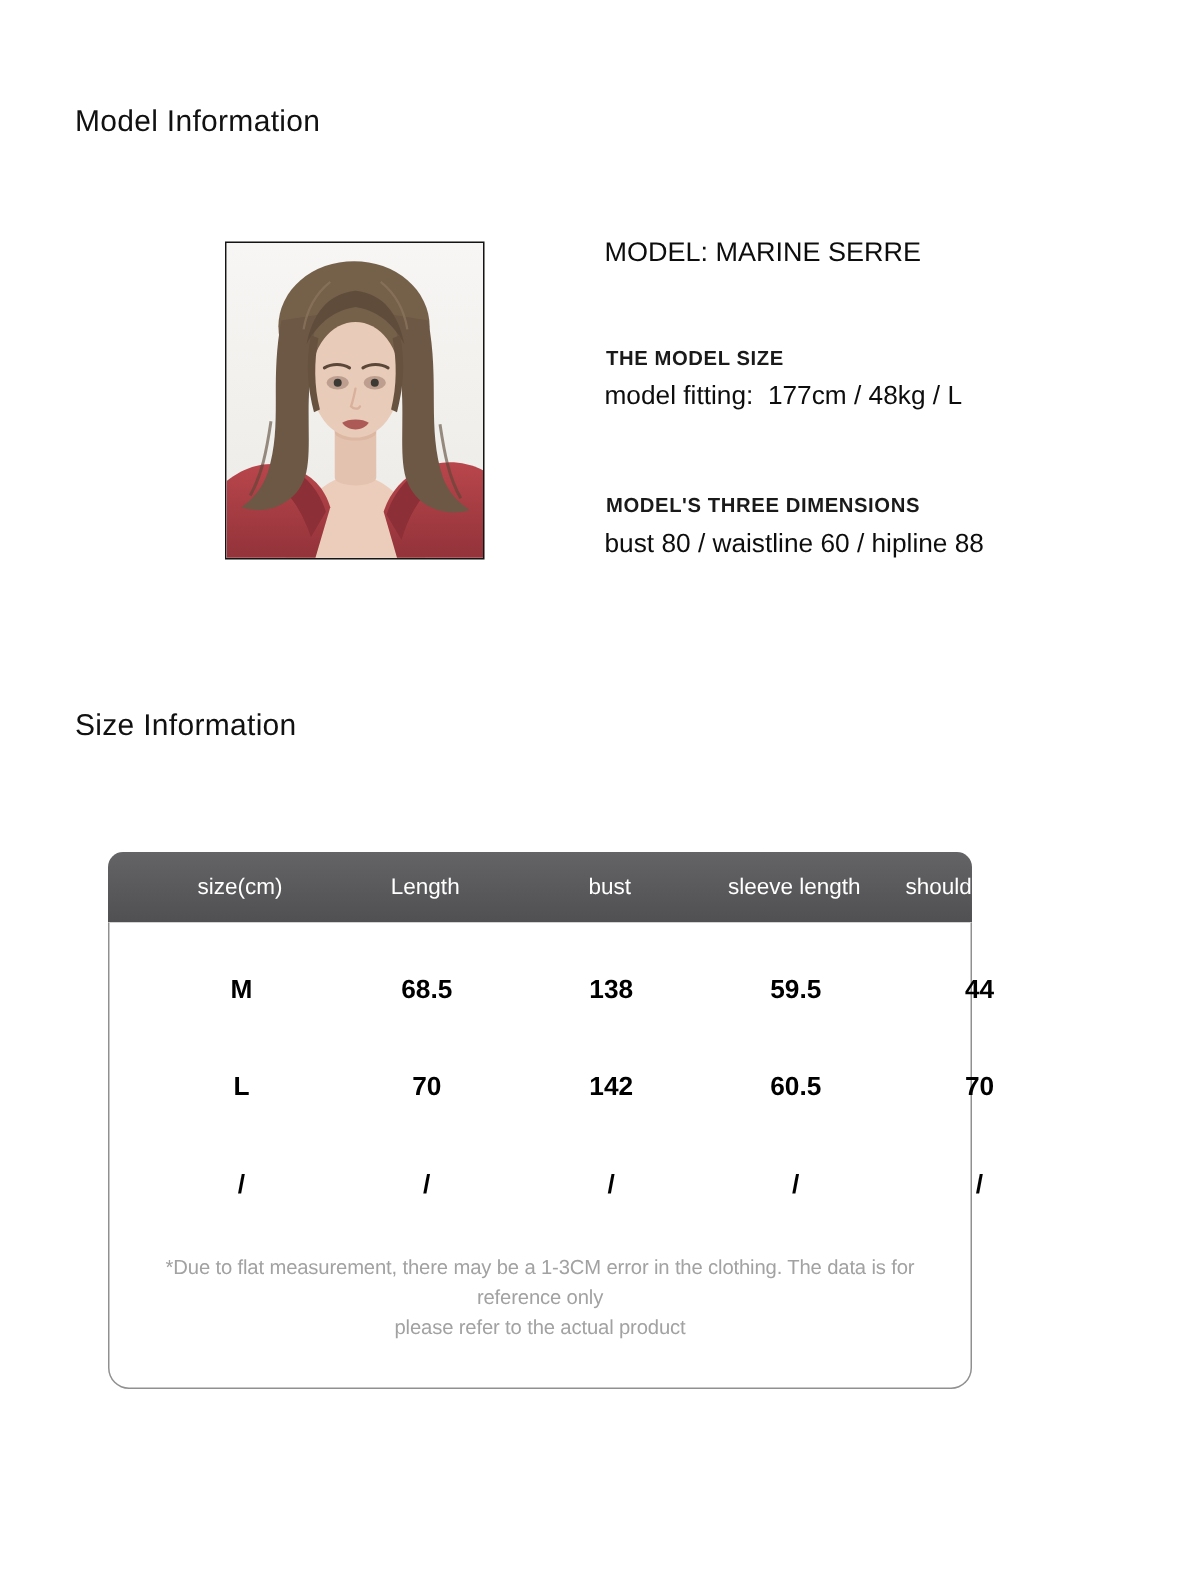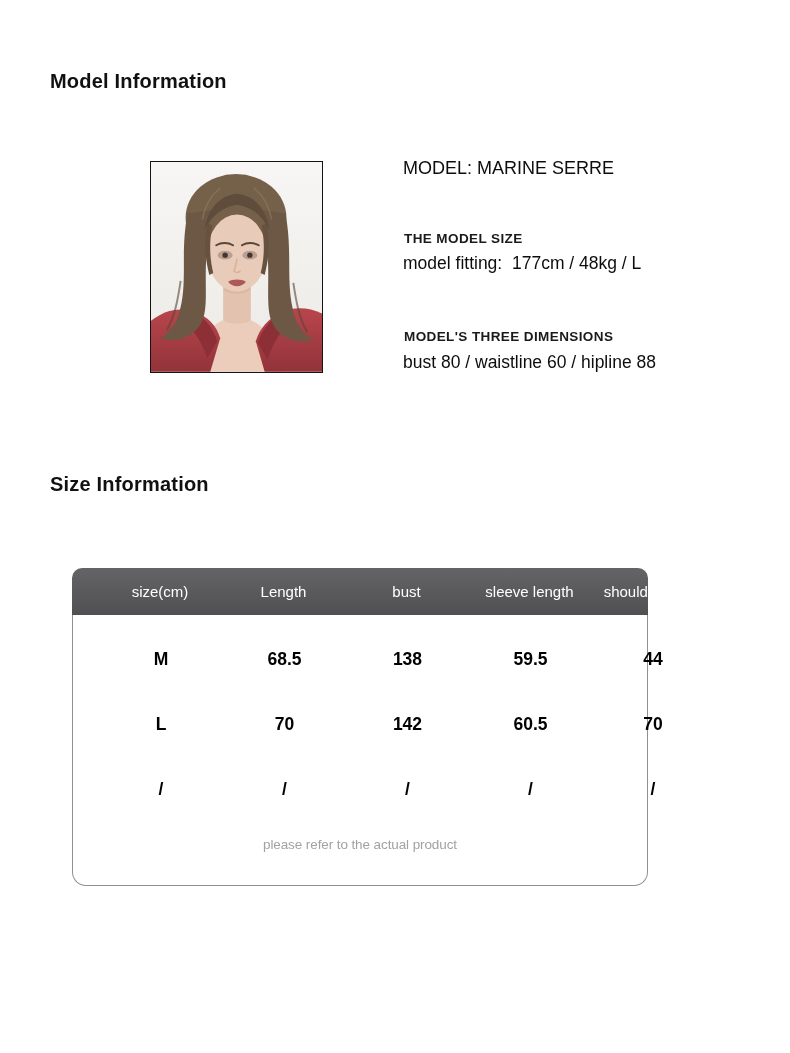--- a/index.html
+++ b/index.html
@@ -8,21 +8,21 @@
     width: 790px; height: 1053px;
     position: relative;
     font-family: "Liberation Sans", sans-serif;
     color: #0d0d0d;
     overflow: hidden;
   }
   .abs { position: absolute; }
 
   .section-title {
     font-size: 20px;
-    font-weight: 700;
+    font-weight: 400;
     color: #111;
     letter-spacing: 0.2px;
   }
 
   .photo-frame {
     left: 150px; top: 161px;
     width: 173px; height: 212px;
     border: 1px solid #141414;
     background: #f4f2f0;
     overflow: hidden;
@@ -164,16 +164,17 @@
       <div>70</div>
     </div>
     <div class="table-row grid-cols">
       <div>/</div>
       <div>/</div>
       <div>/</div>
       <div>/</div>
       <div>/</div>
     </div>
     <div class="table-note">
+      <div>*Due to flat measurement, there may be a 1-3CM error in the clothing. The data is for reference only</div>
       <div>please refer to the actual product</div>
     </div>
   </div>
 </div>
 
 </body></html>

